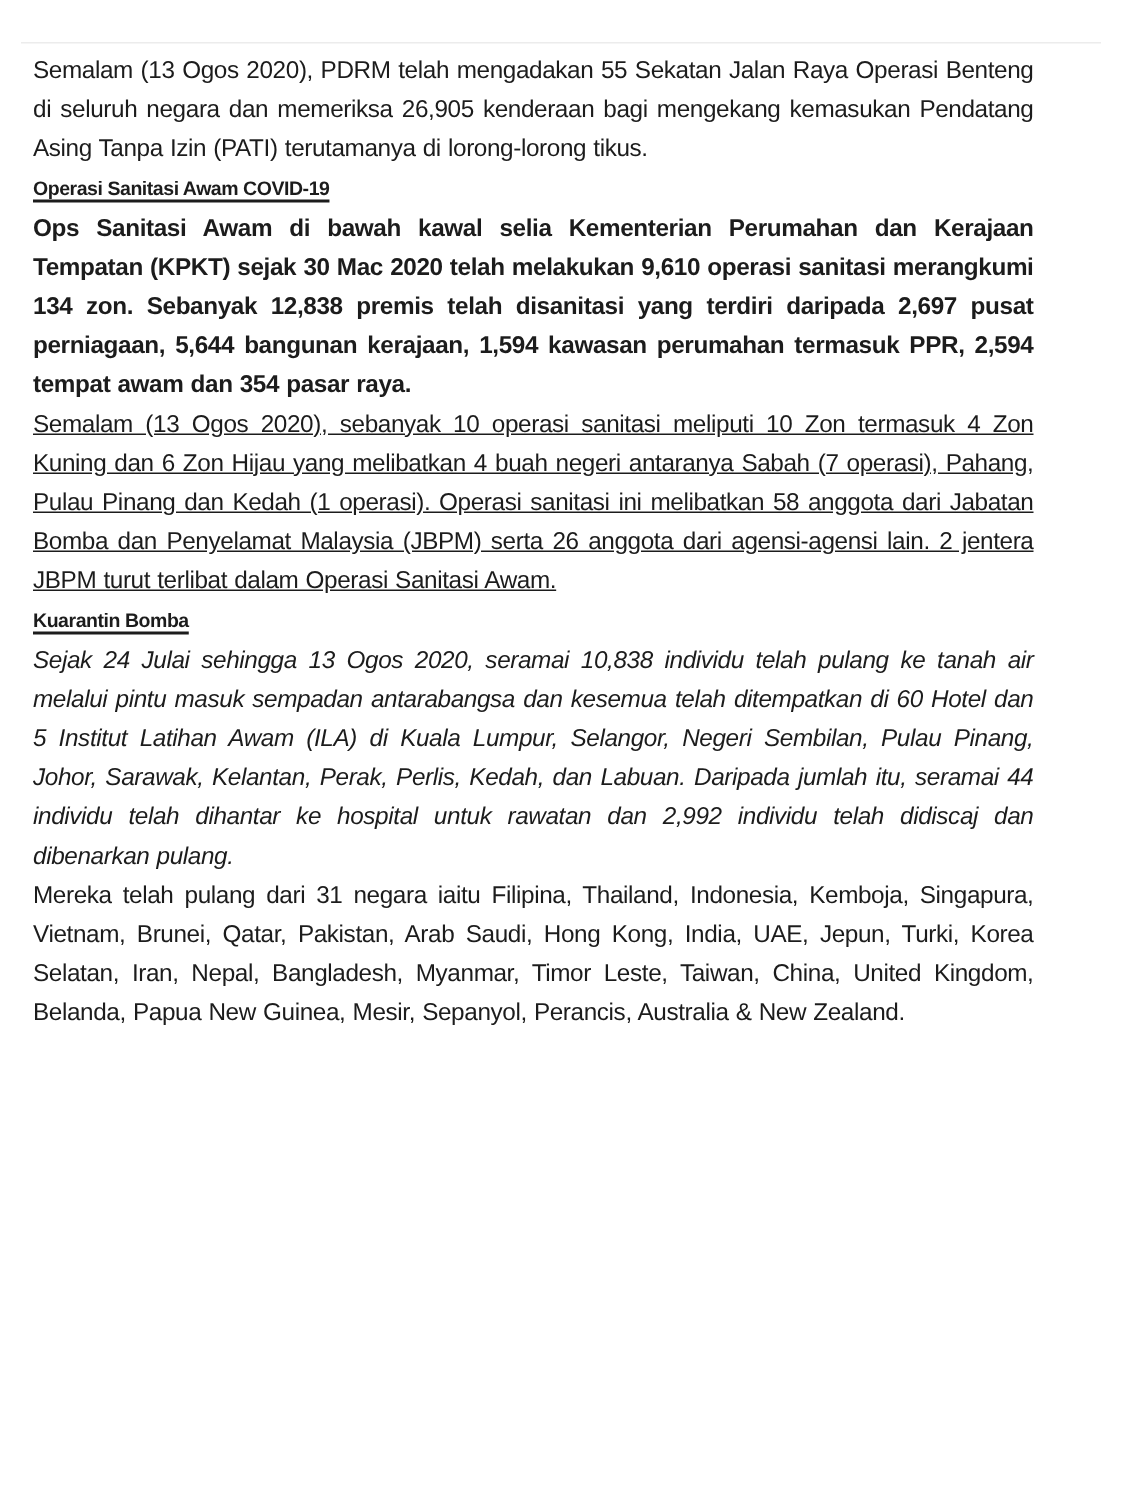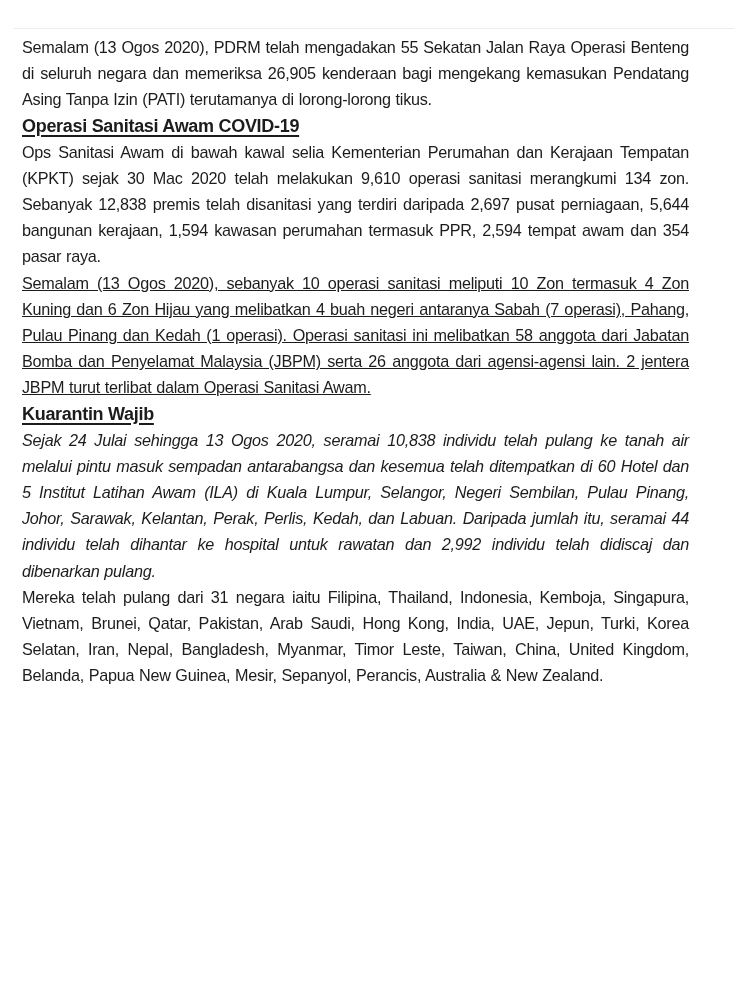--- a/index.html
+++ b/index.html
@@ -41,47 +41,47 @@
     margin: 0;
     font-size: 16.2px;
     line-height: 26.2px;
     text-align: justify;
     text-align-last: left;
     letter-spacing: -0.25px;
     word-spacing: 0.5px;
   }
   h2.heading {
     margin: 0;
-    font-size: 18px;
+    font-size: 13px;
     line-height: 26px;
     font-weight: bold;
     text-decoration: underline;
     text-decoration-thickness: 1.5px;
     text-underline-offset: 3px;
     letter-spacing: -0.3px;
   }
   .p1 { margin-top: 0; }
   .p2 { margin-top: 26px; }
   .h1 { margin-top: 23px; }
-  .p3 { margin-top: 21px; }
+  .p3 { margin-top: 21px; font-weight: bold; }
   .p4 { margin-top: 25px; text-decoration: underline; }
   .h2 { margin-top: 23px; }
   .p5 { margin-top: 21px; font-style: italic; }
   .p6 { margin-top: 25px; }
 </style>
 </head>
 <body>
 
 <div class="page">
   <div class="top-rule"></div>
 
   <div class="content">
     <p class="para p1">Semalam (13 Ogos 2020), PDRM telah mengadakan 55 Sekatan Jalan Raya Operasi Benteng di seluruh negara dan memeriksa 26,905 kenderaan bagi mengekang kemasukan Pendatang Asing Tanpa Izin (PATI) terutamanya di lorong-lorong tikus.</p>
 
     <h2 class="heading h1">Operasi Sanitasi Awam COVID-19</h2>
     <p class="para p3">Ops Sanitasi Awam di bawah kawal selia Kementerian Perumahan dan Kerajaan Tempatan (KPKT) sejak 30 Mac 2020 telah melakukan 9,610 operasi sanitasi merangkumi 134 zon. Sebanyak 12,838 premis telah disanitasi yang terdiri daripada 2,697 pusat perniagaan, 5,644 bangunan kerajaan, 1,594 kawasan perumahan termasuk PPR, 2,594 tempat awam dan 354 pasar raya.</p>
     <p class="para p4">Semalam (13 Ogos 2020), sebanyak 10 operasi sanitasi meliputi 10 Zon termasuk 4 Zon Kuning dan 6 Zon Hijau yang melibatkan 4 buah negeri antaranya Sabah (7 operasi), Pahang, Pulau Pinang dan Kedah (1 operasi). Operasi sanitasi ini melibatkan 58 anggota dari Jabatan Bomba dan Penyelamat Malaysia (JBPM) serta 26 anggota dari agensi-agensi lain. 2 jentera JBPM turut terlibat dalam Operasi Sanitasi Awam.</p>
 
-    <h2 class="heading h2">Kuarantin Wajib</h2>
+    <h2 class="heading h2">Kuarantin Bomba</h2>
     <p class="para p5">Sejak 24 Julai sehingga 13 Ogos 2020, seramai 10,838 individu telah pulang ke tanah air melalui pintu masuk sempadan antarabangsa dan kesemua telah ditempatkan di 60 Hotel dan 5 Institut Latihan Awam (ILA) di Kuala Lumpur, Selangor, Negeri Sembilan, Pulau Pinang, Johor, Sarawak, Kelantan, Perak, Perlis, Kedah, dan Labuan. Daripada jumlah itu, seramai 44 individu telah dihantar ke hospital untuk rawatan dan 2,992 individu telah didiscaj dan dibenarkan pulang.</p>
     <p class="para p6">Mereka telah pulang dari 31 negara iaitu Filipina, Thailand, Indonesia, Kemboja, Singapura, Vietnam, Brunei, Qatar, Pakistan, Arab Saudi, Hong Kong, India, UAE, Jepun, Turki, Korea Selatan, Iran, Nepal, Bangladesh, Myanmar, Timor Leste, Taiwan, China, United Kingdom, Belanda, Papua New Guinea, Mesir, Sepanyol, Perancis, Australia &amp; New Zealand.</p>
   </div>
 </div>
 
 </body></html>

